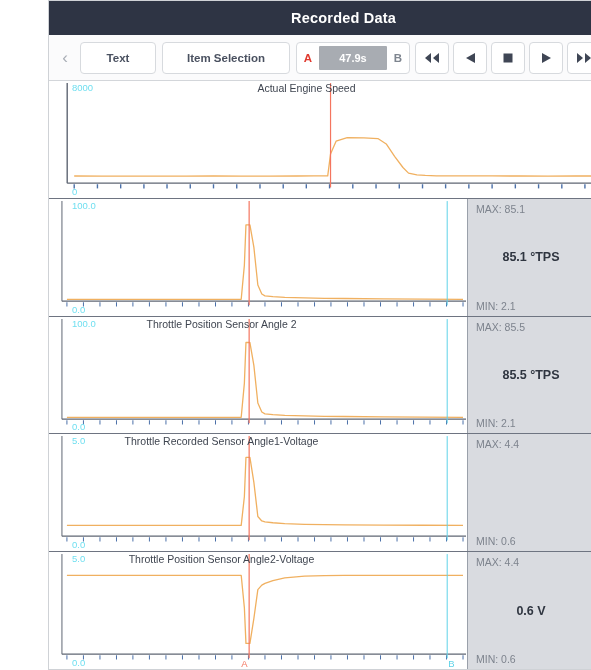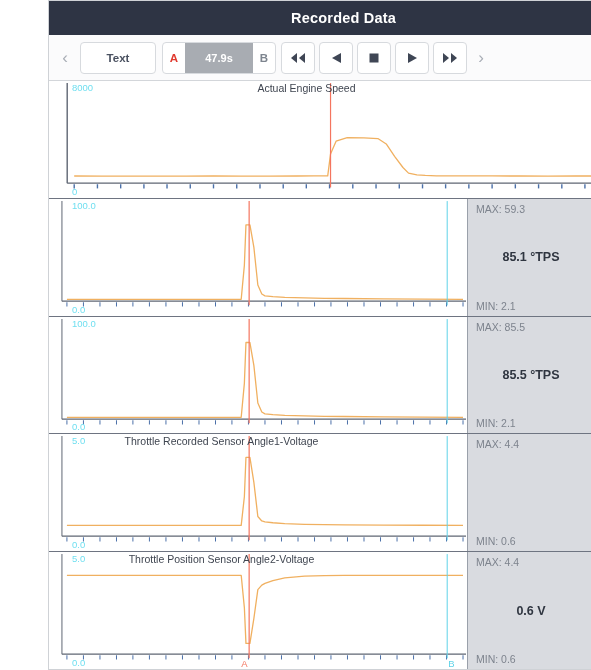--- a/index.html
+++ b/index.html
@@ -119,21 +119,21 @@
     font-size: 11.5px;
     font-weight: bold;
   }
   .ab-a { color: #e03a2f; }
   .ab-b { color: #7e858f; }
   .ab-time {
     background: #a8acb2;
     color: #ffffff;
     font-size: 11px;
     font-weight: bold;
-    height: 32px;
+    height: 24px;
     min-width: 68px;
     display: flex;
     align-items: center;
     justify-content: center;
     border-radius: 1px;
   }
 
   .icbtn {
     width: 34px;
     height: 32px;
@@ -270,20 +270,21 @@
           <path d="M7.2 8.6 L3.4 12.1 L7.4 15.1 Z" fill="#ffffff"></path>
         </svg>
       </span>
     </div>
   </div>
 
   <div class="toolbar">
     <div class="chev">‹</div>
 
     <div class="tbtn tbtn-text">Text</div>
+    <div class="tbtn tbtn-item">Item Selection</div>
 
     <div class="abgroup">
       <div class="ab-label ab-a">A</div>
       <div class="ab-time">47.9s</div>
       <div class="ab-label ab-b">B</div>
     </div>
 
     <div class="icbtn">
       <span>
         <svg width="16" height="12" viewBox="0 0 16 12">
@@ -396,21 +397,21 @@
             <line x1="399.4" y1="99" x2="399.4" y2="103" stroke="#4a6fa8" stroke-width="1"></line>
             <line x1="416.0" y1="99" x2="416.0" y2="103" stroke="#4a6fa8" stroke-width="1"></line>
       <polyline points="18.00,96.19 57.80,96.19 97.60,96.19 137.40,96.19 177.20,96.19 193.12,96.19 196.30,63.60 197.90,24.81 201.88,24.81 205.86,46.40 209.84,82.52 213.82,91.12 217.00,92.84 224.96,93.70 236.90,94.39 256.80,94.90 276.70,95.25 296.60,95.42 336.40,95.76 376.20,96.02 416.00,96.19" fill="none" stroke="#f0b060" stroke-width="1.3" vector-effect="non-scaling-stroke" stroke-linejoin="round"></polyline>
       <line x1="400.1" y1="2" x2="400.1" y2="102" stroke="#5fd3e8" stroke-width="1" vector-effect="non-scaling-stroke"></line>
       <line x1="201.1" y1="2" x2="201.1" y2="102" stroke="#f4755f" stroke-width="1.2" vector-effect="non-scaling-stroke"></line>
     </svg>
     <div class="ymax">100.0</div>
     <div class="ymin">0.0</div>
   </div>
         <div class="info">
-    <div class="minmax mx">MAX: 59.3</div>
+    <div class="minmax mx">MAX: 85.1</div>
     <div class="value">85.1 °TPS</div>
     <div class="minmax mn">MIN: 2.1</div>
     <div class="sqbtn close">
       <span>
               <svg width="13" height="13" viewBox="0 0 13 13">
   <path d="M2.2 2.2 L10.8 10.8 M10.8 2.2 L2.2 10.8" stroke="#2f3540" stroke-width="2.2" stroke-linecap="round"></path>
               </svg>
             </span>
     </div>
     <div class="sqbtn resize">
@@ -451,20 +452,21 @@
             <line x1="333.1" y1="99" x2="333.1" y2="103" stroke="#4a6fa8" stroke-width="1"></line>
             <line x1="349.7" y1="99" x2="349.7" y2="103" stroke="#4a6fa8" stroke-width="1"></line>
             <line x1="366.3" y1="99" x2="366.3" y2="103" stroke="#4a6fa8" stroke-width="1"></line>
             <line x1="382.8" y1="99" x2="382.8" y2="103" stroke="#4a6fa8" stroke-width="1"></line>
             <line x1="399.4" y1="99" x2="399.4" y2="103" stroke="#4a6fa8" stroke-width="1"></line>
             <line x1="416.0" y1="99" x2="416.0" y2="103" stroke="#4a6fa8" stroke-width="1"></line>
       <polyline points="18.00,96.19 57.80,96.19 97.60,96.19 137.40,96.19 177.20,96.19 193.12,96.19 196.30,63.60 197.90,24.47 201.88,24.47 205.86,46.40 209.84,82.52 213.82,91.12 217.00,92.84 224.96,93.70 236.90,94.39 256.80,94.90 276.70,95.25 296.60,95.42 336.40,95.76 376.20,96.02 416.00,96.19" fill="none" stroke="#f0b060" stroke-width="1.3" vector-effect="non-scaling-stroke" stroke-linejoin="round"></polyline>
       <line x1="400.1" y1="2" x2="400.1" y2="102" stroke="#5fd3e8" stroke-width="1" vector-effect="non-scaling-stroke"></line>
       <line x1="201.1" y1="2" x2="201.1" y2="102" stroke="#f4755f" stroke-width="1.2" vector-effect="non-scaling-stroke"></line>
     </svg>
+    <div class="plot-title">Throttle Position Sensor Angle 2</div>
     <div class="ymax">100.0</div>
     <div class="ymin">0.0</div>
   </div>
         <div class="info">
     <div class="minmax mx">MAX: 85.5</div>
     <div class="value">85.5 °TPS</div>
     <div class="minmax mn">MIN: 2.1</div>
     <div class="sqbtn close">
       <span>
               <svg width="13" height="13" viewBox="0 0 13 13">

